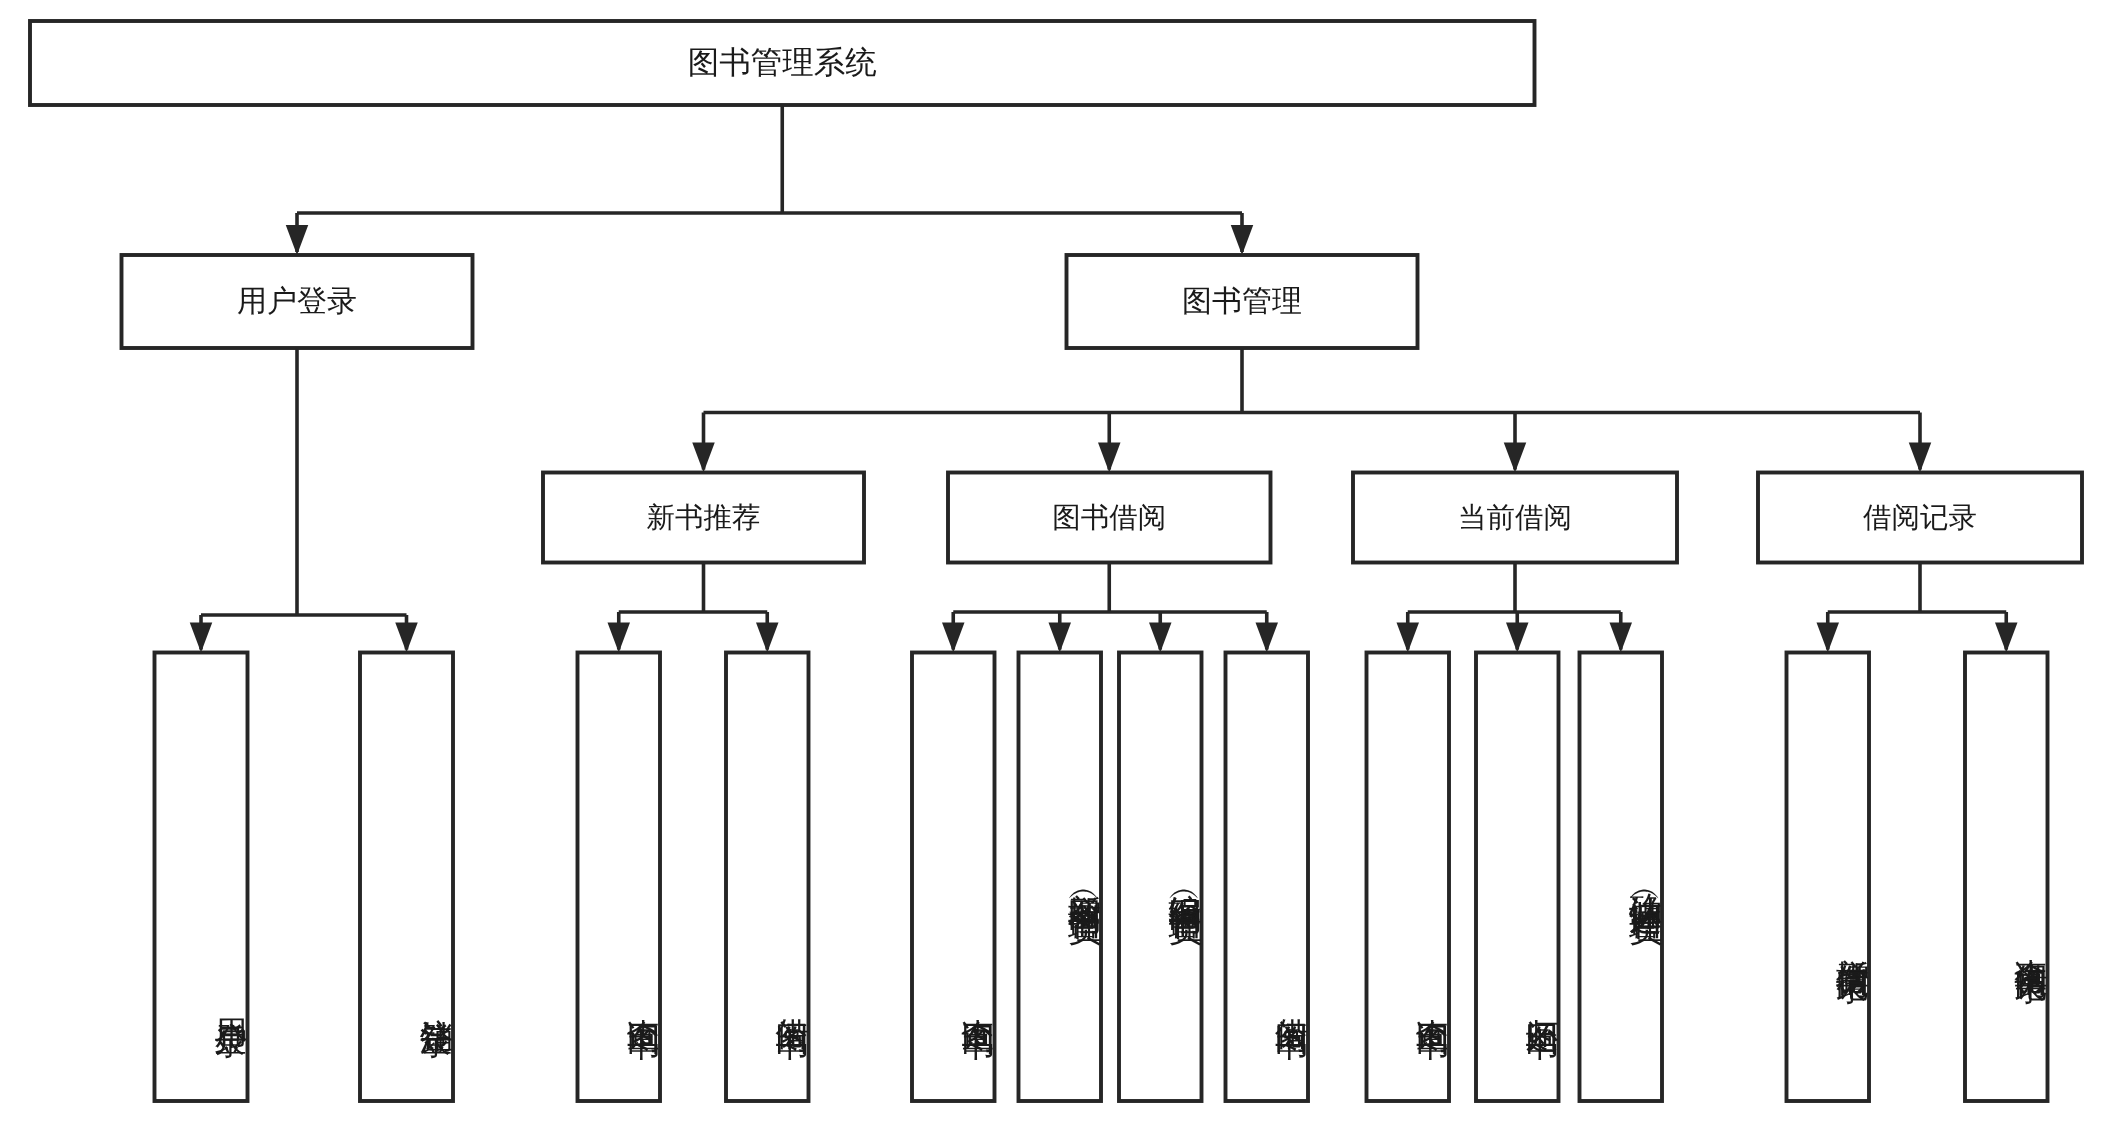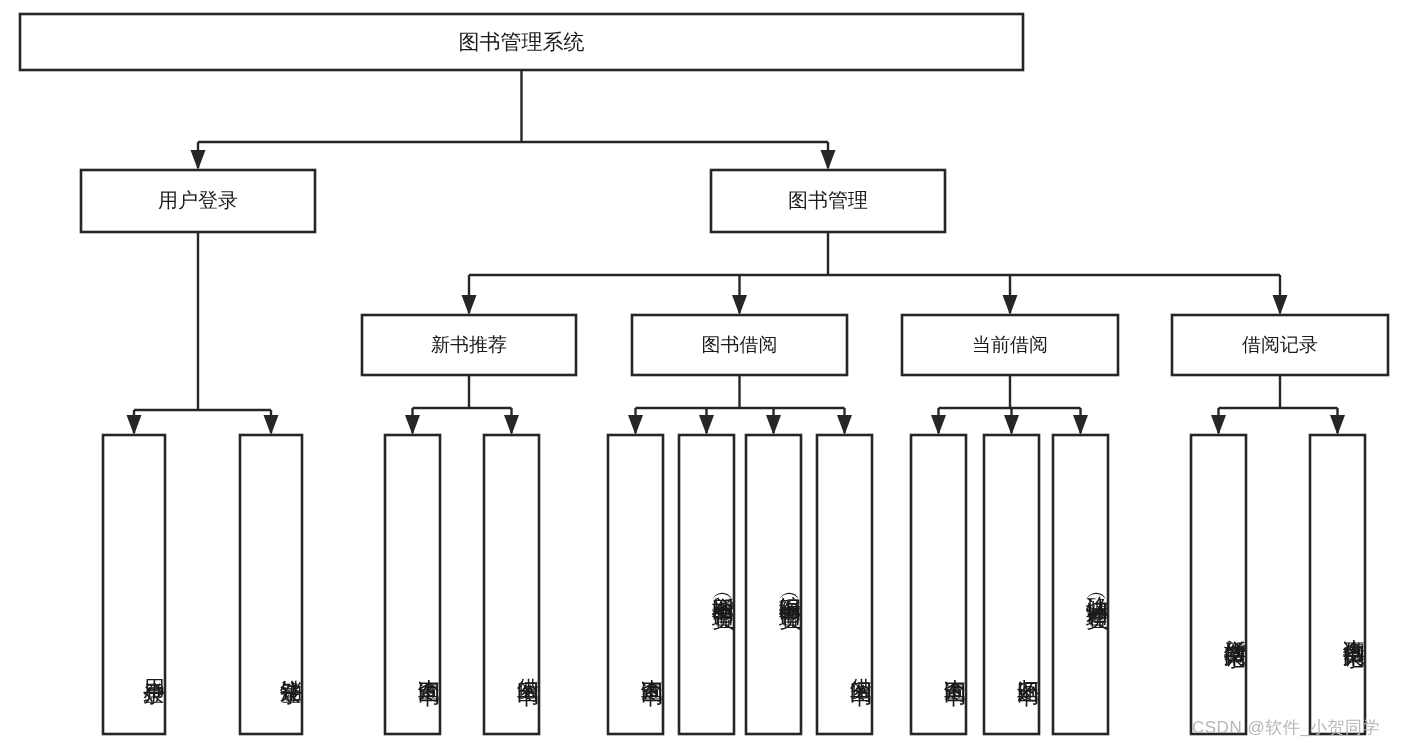--- a/index.html
+++ b/index.html
@@ -223,14 +223,13 @@
       <div class="vlabel" style="left: 608px; top: 447px; width: 55px; height: 279px; font-size: 22px; padding-top: 78px;">查询图书</div>
       <div class="vlabel" style="left: 679px; top: 447px; width: 55px; height: 279px; font-size: 22px; padding-top: 0px;">新增图书（管理员）</div>
       <div class="vlabel" style="left: 746px; top: 447px; width: 55px; height: 279px; font-size: 22px; padding-top: 0px;">编辑图书（管理员）</div>
       <div class="vlabel" style="left: 817px; top: 447px; width: 55px; height: 279px; font-size: 22px; padding-top: 78px;">借阅图书</div>
       <div class="vlabel" style="left: 911px; top: 447px; width: 55px; height: 279px; font-size: 22px; padding-top: 78px;">查询图书</div>
       <div class="vlabel" style="left: 984px; top: 447px; width: 55px; height: 279px; font-size: 22px; padding-top: 78px;">归还图书</div>
       <div class="vlabel" style="left: 1053px; top: 447px; width: 55px; height: 279px; font-size: 22px; padding-top: 0px;">确认归还（管理员）</div>
       <div class="vlabel" style="left: 1191px; top: 447px; width: 55px; height: 279px; font-size: 22px; padding-top: 40px;">新增借阅记录</div>
       <div class="vlabel" style="left: 1310px; top: 447px; width: 55px; height: 279px; font-size: 22px; padding-top: 40px;">查询借阅记录</div>
     </div>
-  <div class="watermark" id="watermark" style="left: 1192px; top: 716px;">CSDN @软件_小贺同学</div>
 </div>
 
 </body></html>

